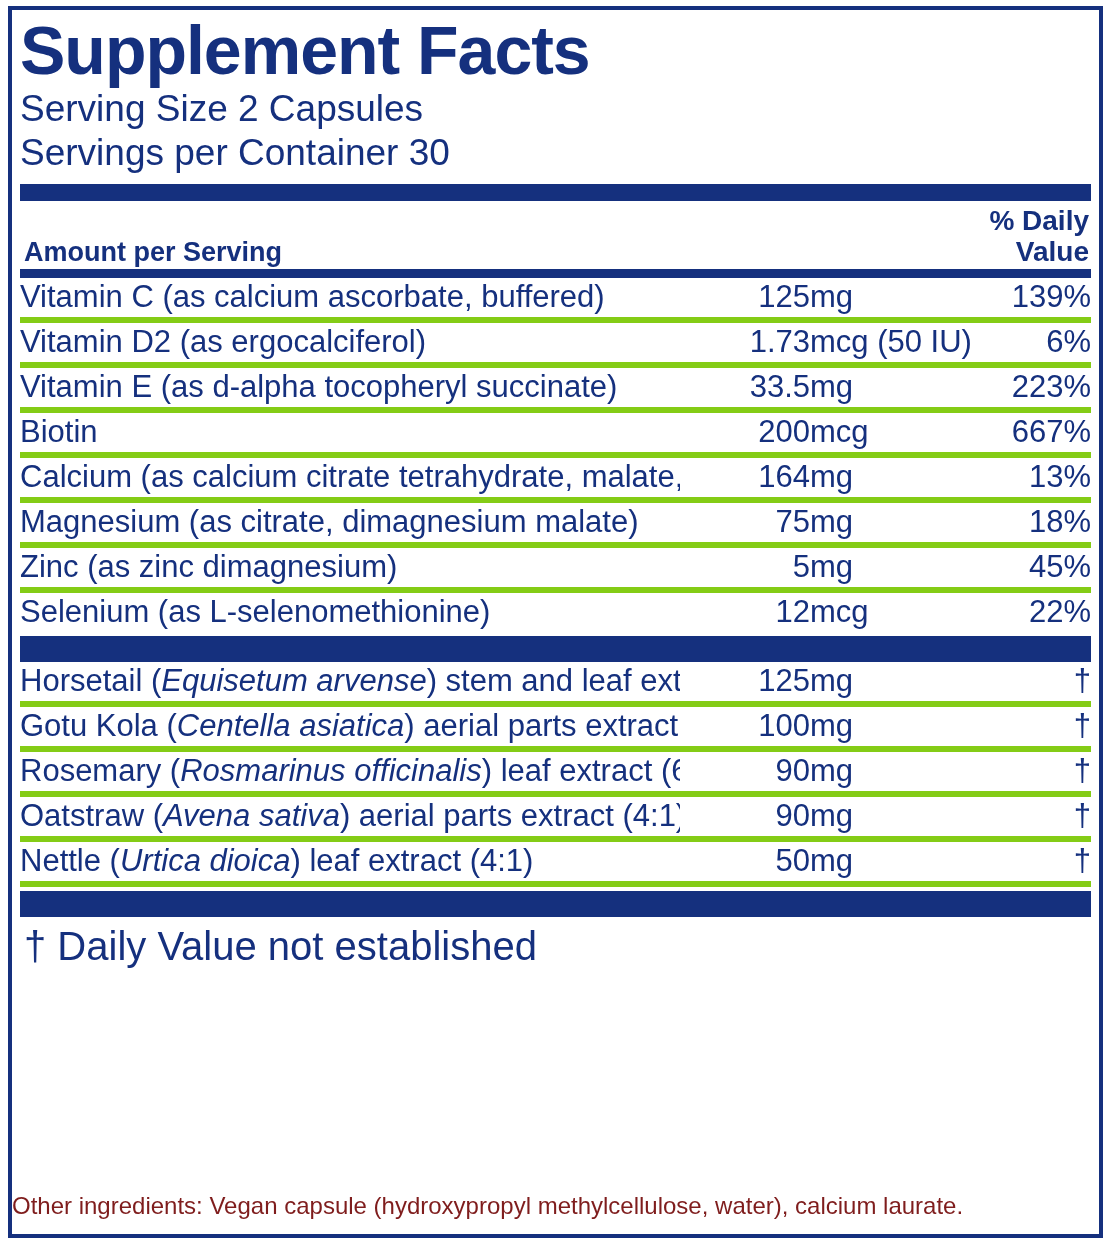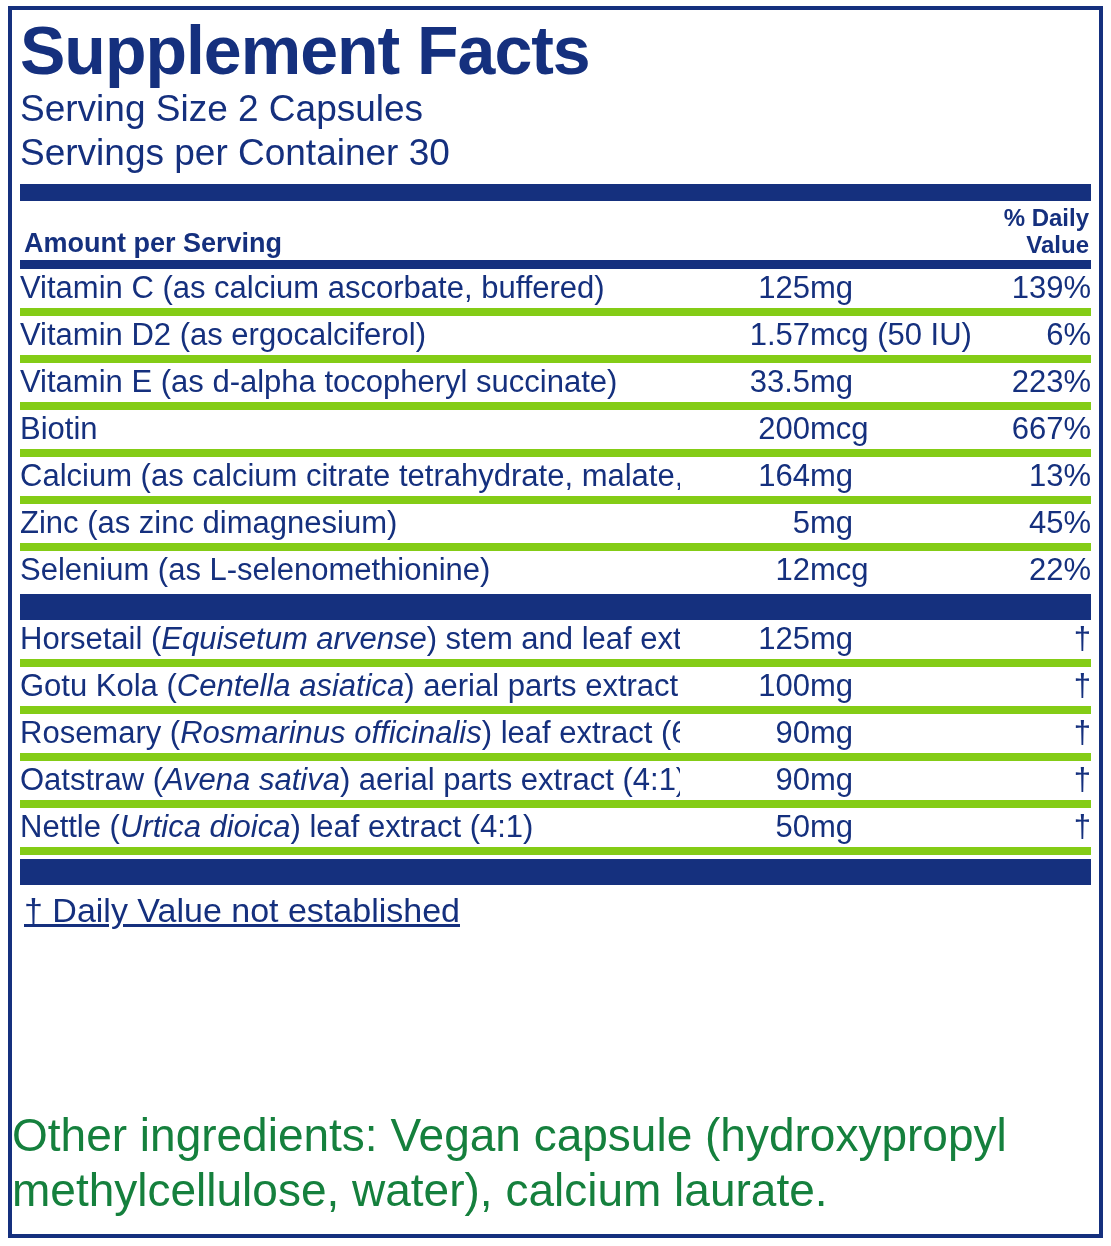--- a/index.html
+++ b/index.html
@@ -68,35 +68,35 @@
     align-items: flex-end;
     justify-content: space-between;
     padding: 4px 2px 2px 4px;
   }
   .amount-head .left {
     font-size: 27px;
     font-weight: bold;
     line-height: 1.1;
   }
   .amount-head .right {
-    font-size: 24px;
+    font-size: 28px;
     font-weight: bold;
     line-height: 1.12;
     text-align: right;
     white-space: nowrap;
   }
   table.facts {
     width: 100%;
     border-collapse: collapse;
     table-layout: fixed;
   }
   table.facts td {
     vertical-align: bottom;
     padding: 1px 0 2px 0;
-    border-bottom: 8px solid #84cc16;
+    border-bottom: 6px solid #84cc16;
     font-size: 31px;
     line-height: 1.16;
     white-space: nowrap;
   }
   table.facts tr.last td {
     border-bottom: none;
   }
   td.nm {
     padding-left: 4px;
     overflow: hidden;
@@ -110,33 +110,32 @@
     padding-left: 7px;
   }
   td.dv {
     text-align: right;
     padding-right: 6px;
   }
   .it { font-style: italic; }
   .shrink { font-size: 27px; }
   .shrink2 { font-size: 25px; }
   .footnote {
-    font-size: 34px;
+    font-size: 40px;
     padding: 6px 0 4px 4px;
     line-height: 1.15;
-    text-decoration: underline;
   }
   .other {
     position: absolute;
     left: 12px;
-    top: 1108px;
+    top: 1192px;
     width: 1092px;
-    font-size: 46px;
+    font-size: 24px;
     line-height: 1.2;
-    color: #15803d;
+    color: #7f1d1d;
   }
   .dagger { font-size: 31px; }
 </style>
 </head>
 <body>
 
 <div class="panel">
   <div class="outer-border"></div>
 
   <div class="inner">
@@ -167,41 +166,47 @@
       </colgroup>
       <tbody>
         <tr>
           <td class="nm">Vitamin C (as calcium ascorbate, buffered)</td>
           <td class="amt">125</td>
           <td class="unit">mg</td>
           <td class="dv">139%</td>
         </tr>
         <tr>
           <td class="nm">Vitamin D2 (as ergocalciferol)</td>
-          <td class="amt">1.57</td>
+          <td class="amt">1.73</td>
           <td class="unit">mcg (50 IU)</td>
           <td class="dv">6%</td>
         </tr>
         <tr>
           <td class="nm">Vitamin E (as d-alpha tocopheryl succinate)</td>
           <td class="amt">33.5</td>
           <td class="unit">mg</td>
           <td class="dv">223%</td>
         </tr>
         <tr>
           <td class="nm">Biotin</td>
           <td class="amt">200</td>
           <td class="unit">mcg</td>
           <td class="dv">667%</td>
         </tr>
         <tr>
           <td class="nm shrink2">Calcium (as calcium citrate tetrahydrate, malate, ascorbate)</td>
           <td class="amt">164</td>
           <td class="unit">mg</td>
           <td class="dv">13%</td>
+        </tr>
+        <tr>
+          <td class="nm">Magnesium (as citrate, dimagnesium malate)</td>
+          <td class="amt">75</td>
+          <td class="unit">mg</td>
+          <td class="dv">18%</td>
         </tr>
         <tr>
           <td class="nm">Zinc (as zinc dimagnesium)</td>
           <td class="amt">5</td>
           <td class="unit">mg</td>
           <td class="dv">45%</td>
         </tr>
         <tr class="last">
           <td class="nm">Selenium (as L-selenomethionine)</td>
           <td class="amt">12</td>

